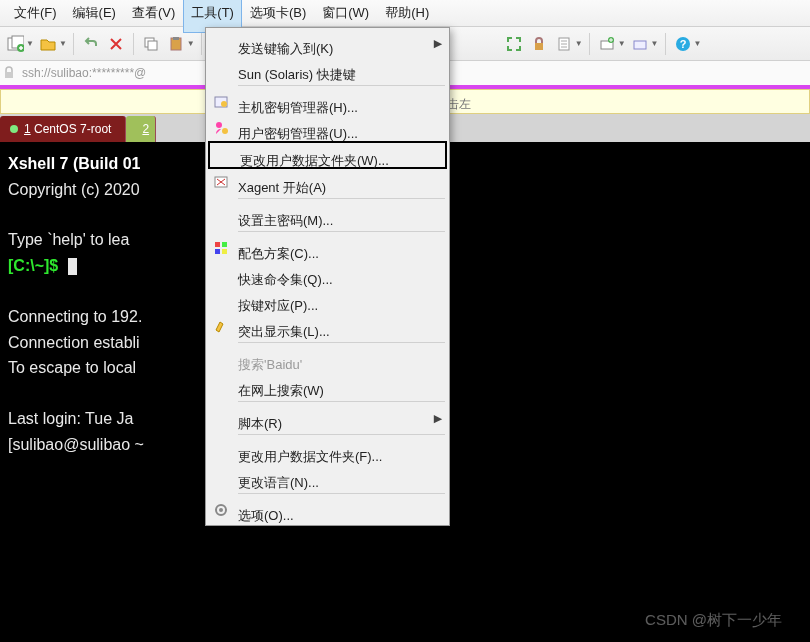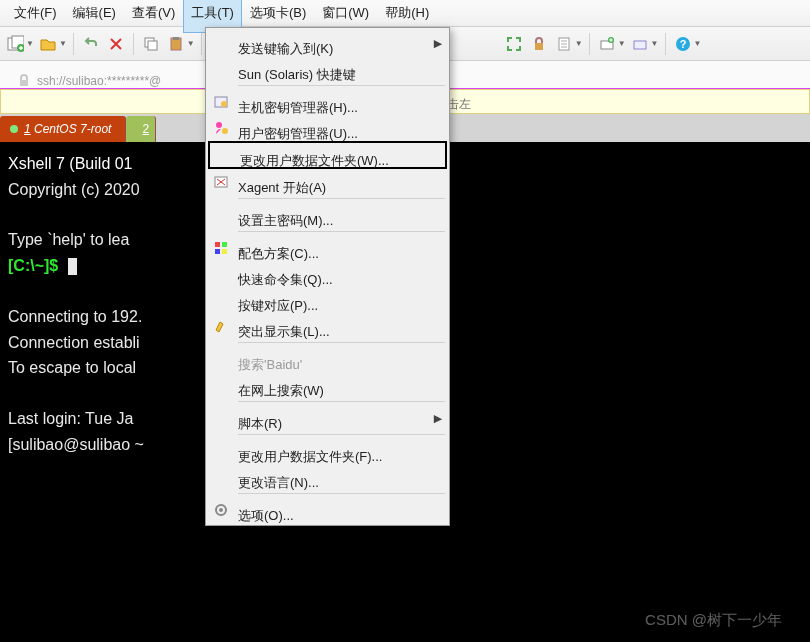--- a/index.html
+++ b/index.html
@@ -4,30 +4,30 @@
 <style>
 * { margin:0; padding:0; box-sizing:border-box; font-family:"Microsoft YaHei","Segoe UI",sans-serif; }
 body { width:810px; height:642px; background:#000; position:relative; overflow:hidden; font-size:13px; }
 .menubar { height:27px; background:linear-gradient(#fafafa,#f0f0f0); border-bottom:1px solid #d0d0d0; display:flex; align-items:center; padding:0 6px; color:#222; }
 .menubar .mitem { padding:3px 8px; cursor:default; }
 .menubar .mitem.active { background:#cde6f7; border:1px solid #7eb4ea; padding:10px 7px; }
 .toolbar { height:34px; background:linear-gradient(#f7f7f7,#ececec); border-bottom:1px solid #d0d0d0; display:flex; align-items:center; padding:0 4px; gap:3px; }
 .toolbar .tb-ic { width:22px; height:22px; display:flex; align-items:center; justify-content:center; }
 .toolbar .sep { width:1px; height:22px; background:#d0d0d0; margin:0 3px; }
 .toolbar .drop { font-size:8px; color:#666; margin-left:-3px; }
-.addr { height:28px; background:#fafafa; border-bottom:1px solid #d946ef; display:flex; align-items:flex-end; padding:0 17px; color:#999; font-size:12px; gap:6px; }
+.addr { height:28px; background:#fafafa; border-bottom:4px solid #d946ef; display:flex; align-items:center; padding:0 2px; color:#999; font-size:12px; gap:6px; }
 .tipbar { height:25px; background:#ffffe1; border:1px solid #e0d080; display:flex; align-items:center; padding:0 8px; color:#777; font-size:12px; margin:0; gap:6px;flex-direction:column; }
 .tabbar { height:28px; background:#d4d4d4; display:flex; align-items:flex-end; }
 .tab { height:26px; padding:0 14px 0 10px; display:flex; align-items:center; gap:6px; color:#fff; font-size:12px; border-right:1px solid #9b4a58; border-top-right-radius:3px; border-top-left-radius:3px; }
-.tab.t1 { background:#c2410c;font-style:italic; }
+.tab.t1 { background:#7f1d1d; }
 .tab.t2 { background:#a0c05b; width:30px; }
 .tab .dot { width:8px; height:8px; border-radius:50%; background:#7fe87f; }
 .tab u { text-decoration:underline; }
 .term { padding:10px 8px; font-family:"Consolas","Courier New",monospace; font-size:16px; color:#e9e9e9; line-height:1.55; white-space:pre; position:relative; }
-.term .bold { font-weight:normal; color:#fff; }
+.term .bold { font-weight:bold; color:#fff; }
 .term .green { color:#2ee82e; font-weight:bold; }
 .term .cursor { display:inline-block; width:9px; height:17px; background:#e9e9e9; vertical-align:middle; }
 .dropdown { position:absolute; top:27px; left:205px; width:245px; background:#f0f0f0; border:1px solid #999; box-shadow:2px 3px 8px rgba(0,0,0,0.35); z-index:50; padding:2px; }
 .dropdown .dd-item { display:flex; align-items:center; height:26px; color:#222; cursor:default; }
 .dropdown .dd-item.disabled { color:#9a9a9a; }
 .dropdown .dd-item.highlight { border:2px solid #000; height:28px; }
 .dropdown .dd-ic { width:26px; display:flex; align-items:center; justify-content:center; flex-shrink:0; }
 .dropdown .dd-lbl { flex:1; padding-left:4px;margin-top:12px; }
 .dropdown .dd-arrow { width:18px; text-align:center; font-size:11px; color:#444; }
 .dropdown .dd-sep { height:1px; background:#d0d0d0; margin:3px 2px 3px 30px; }

